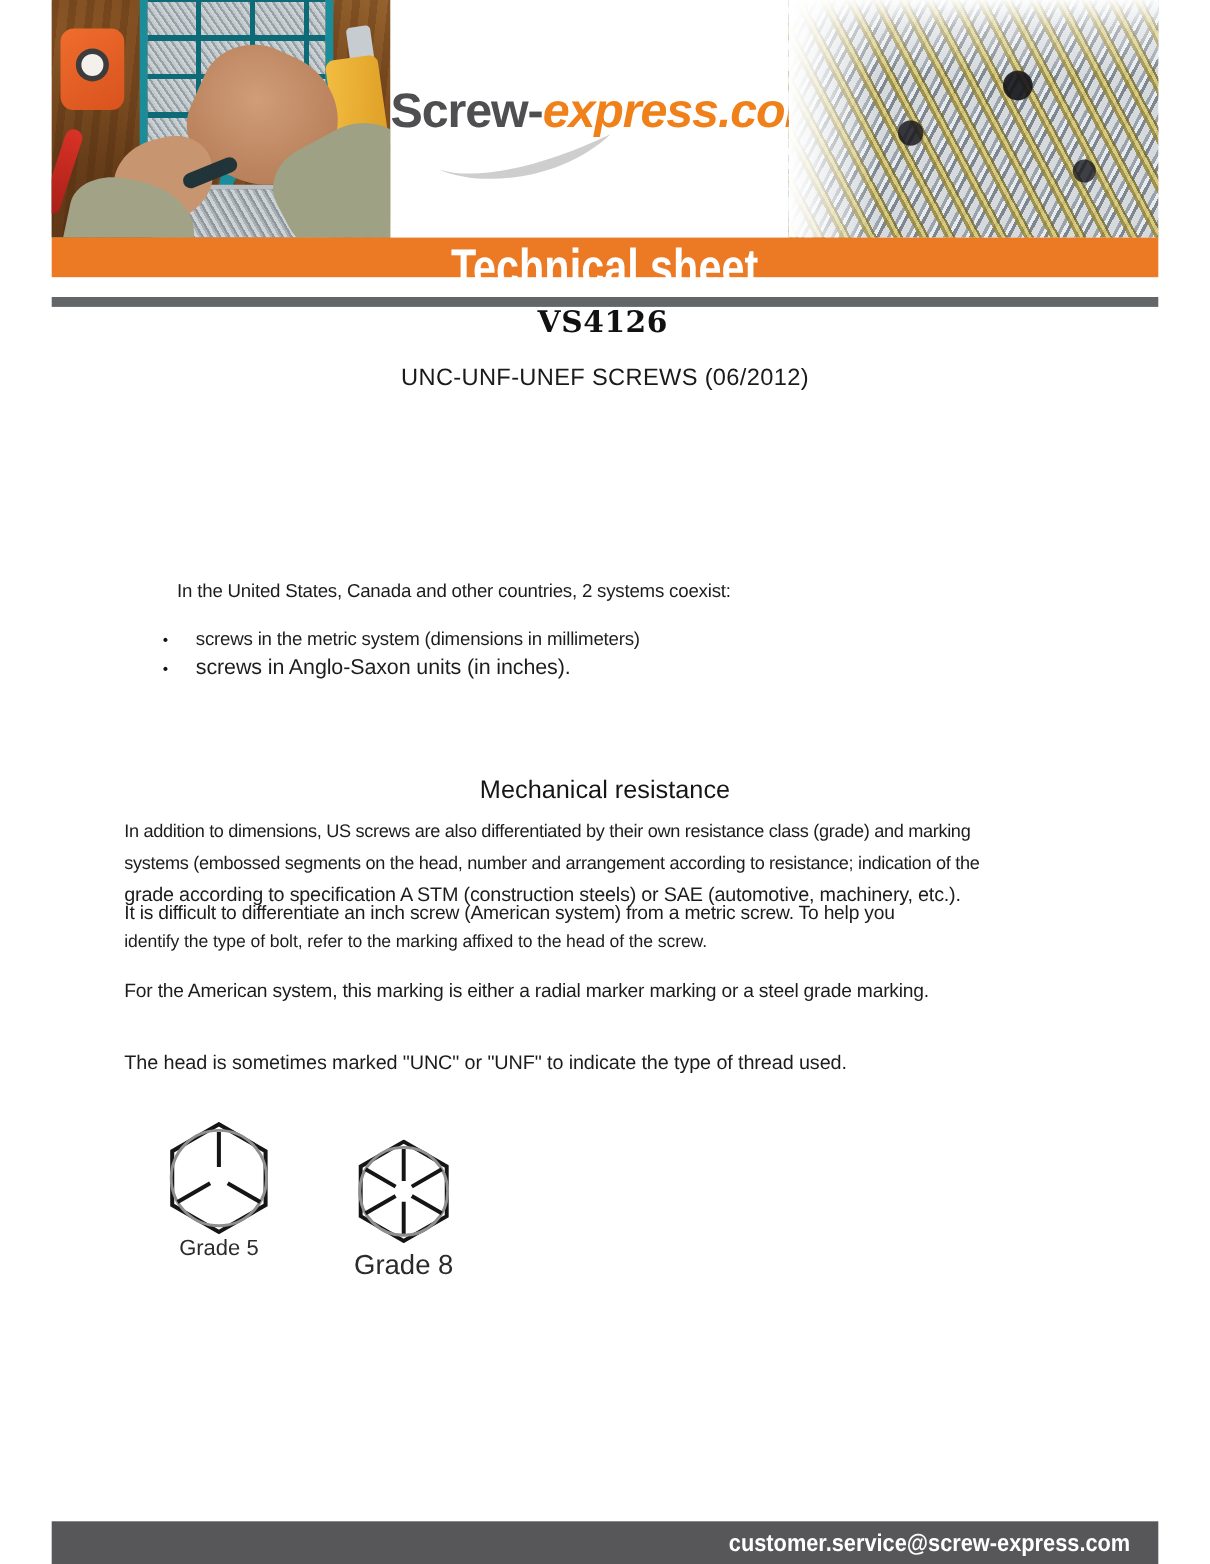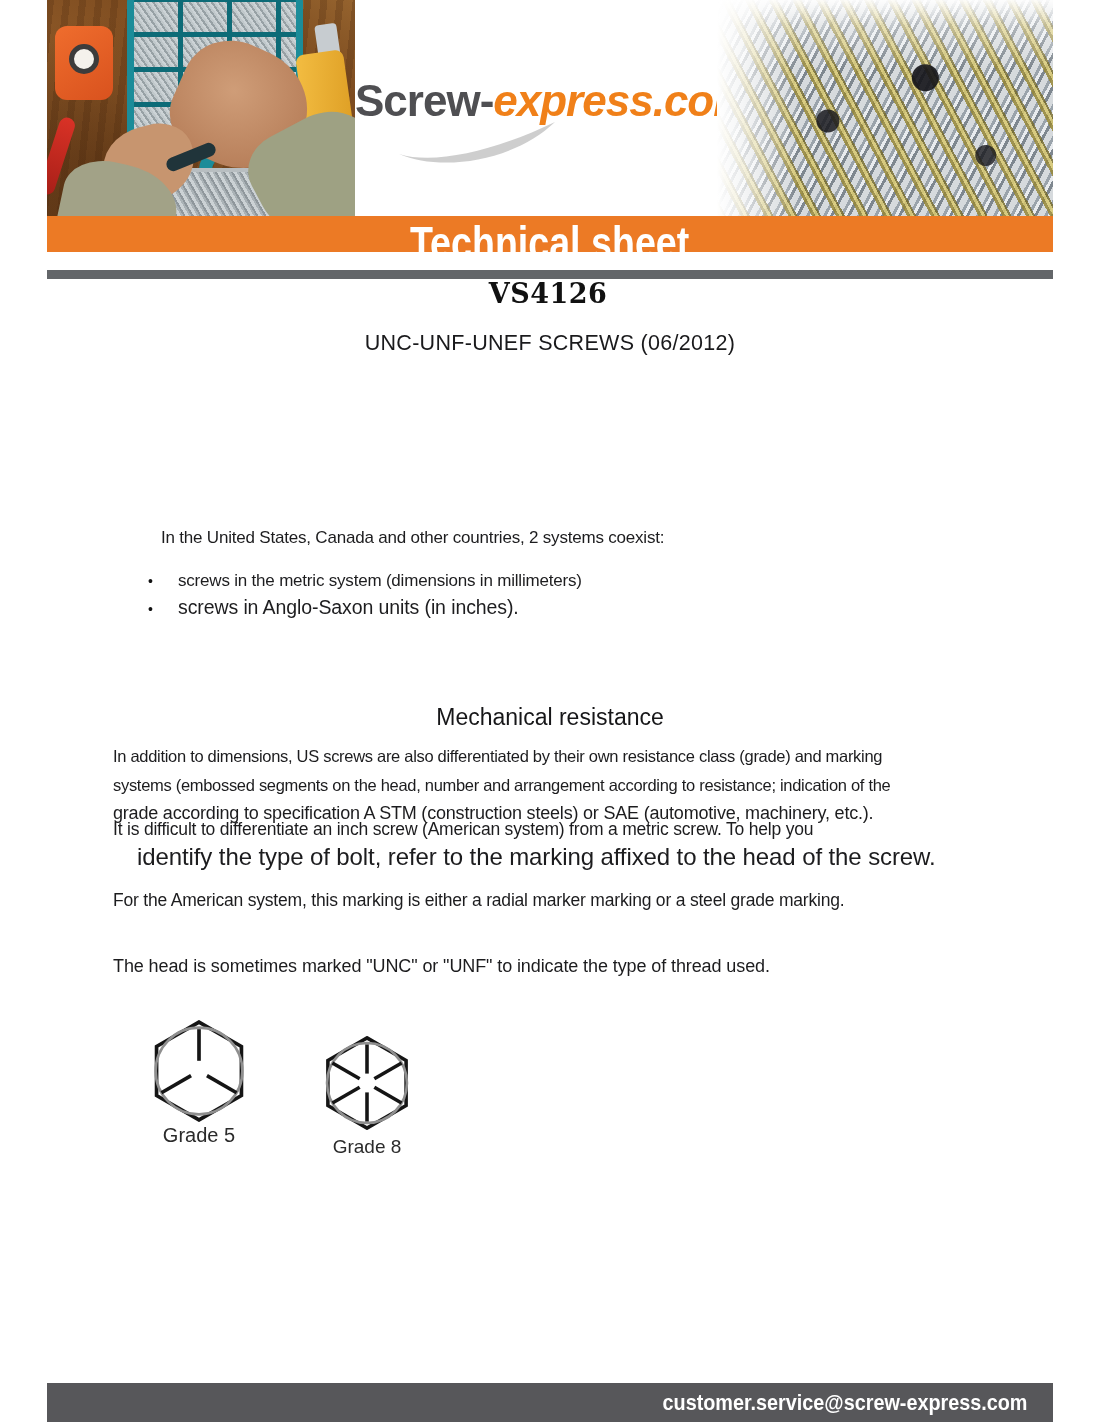--- a/index.html
+++ b/index.html
@@ -151,31 +151,31 @@
   .bullet-1 { font-size: 19.5px; line-height: 27px; letter-spacing: -.1px; }
   .section-heading {
     position: absolute; left: 0; width: 1100px; top: 668px; text-align: center;
     font-size: 23px; color: #161618; margin-top: 36px;
   }
   .p-resistance { top: 722px; line-height: 28.5px; margin-top: 20px; }
   .p-resistance .line-0, .p-resistance .line-1 { font-size: 16.5px; letter-spacing: -.3px; }
   .p-resistance .line-2 { font-size: 18px; letter-spacing: -.2px; }
   .p-diff { top: 815px; line-height: 28px; }
   .p-diff .line-0 { font-size: 17.5px; letter-spacing: -.2px; }
-  .p-diff .line-1 { font-size: 24px; letter-spacing: -.1px; margin-left: 24px; }
+  .p-diff .line-1 { font-size: 16px; letter-spacing: -.1px; }
   .p-marking { top: 890px; font-size: 17.5px; letter-spacing: -.2px; }
   .p-head-marking { top: 956px; font-size: 18px; letter-spacing: -.1px; }
 
   
   .hex-figure { position: absolute; }
   .hex-grade5 { left: 148px; top: 1020px; width: 102px; height: 102px; }
   .hex-grade8 { left: 320px; top: 1036px; width: 94px;  height: 94px; }
   .grade-label { position: absolute; text-align: center; color: #2b2b2b; }
   .grade-label-5 { left: 140px; top: 1124px; width: 118px; font-size: 20px; }
-  .grade-label-8 { left: 314px; top: 1136px; width: 106px; font-size: 19px; }
+  .grade-label-8 { left: 314px; top: 1136px; width: 106px; font-size: 25px; }
 
   
   .footer-bar {
     position: absolute; left: 47px; top: 1383px; width: 1006px; height: 39px;
     background: #57575a; text-align: right;
   }
   .footer-email {
     display: inline-block; margin-right: 26px; color: #ffffff; font-weight: bold;
     font-size: 22px; line-height: 39px; transform: scaleX(.9); transform-origin: right center;
     text-decoration: none; white-space: nowrap;

